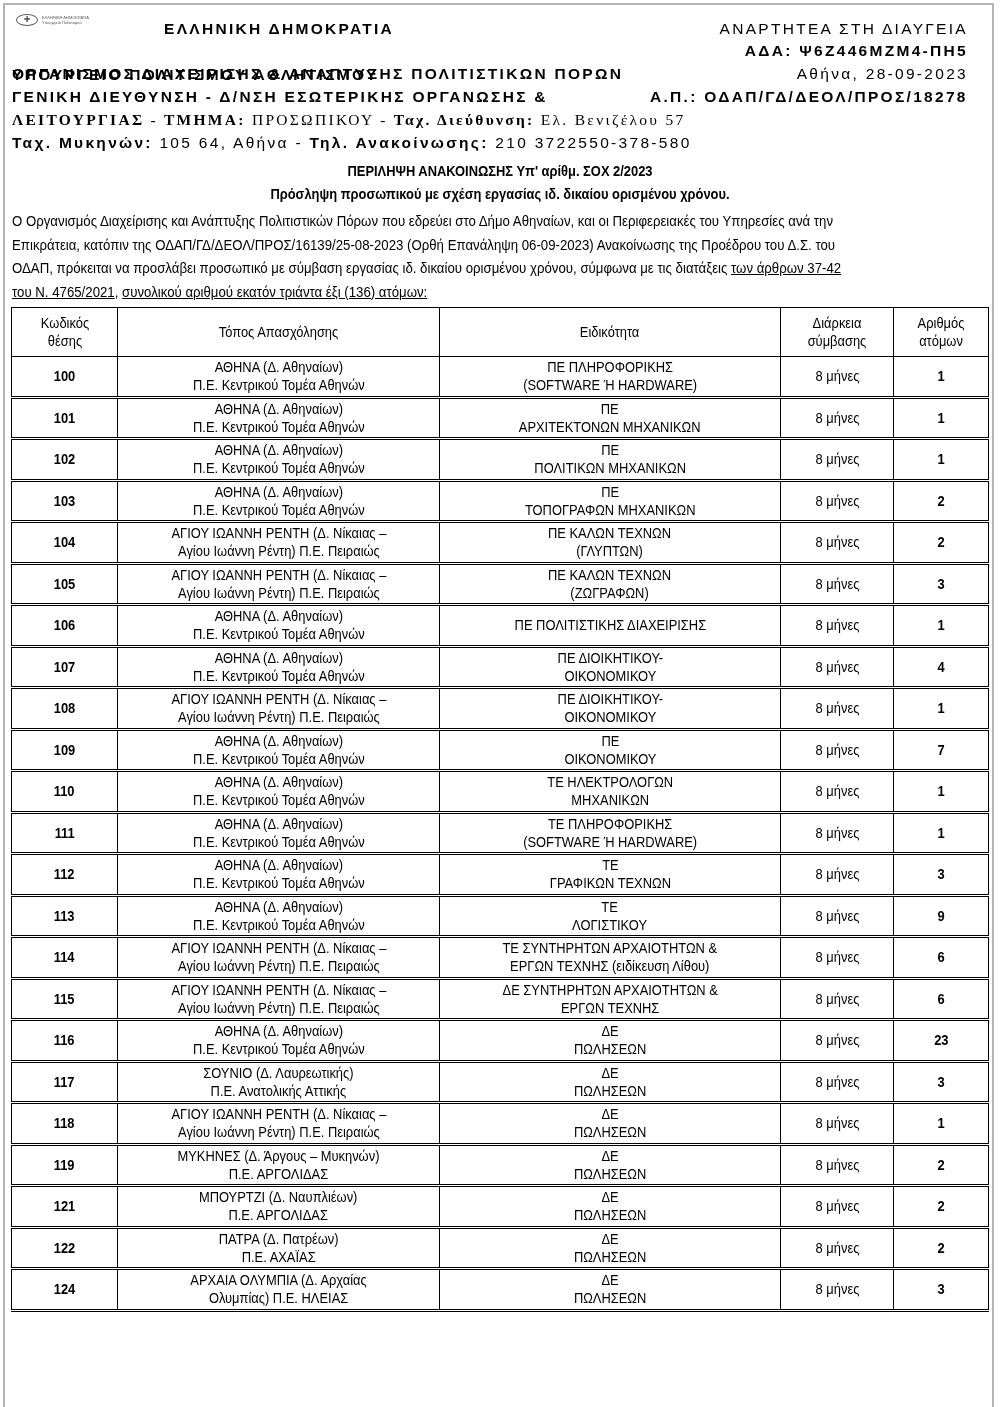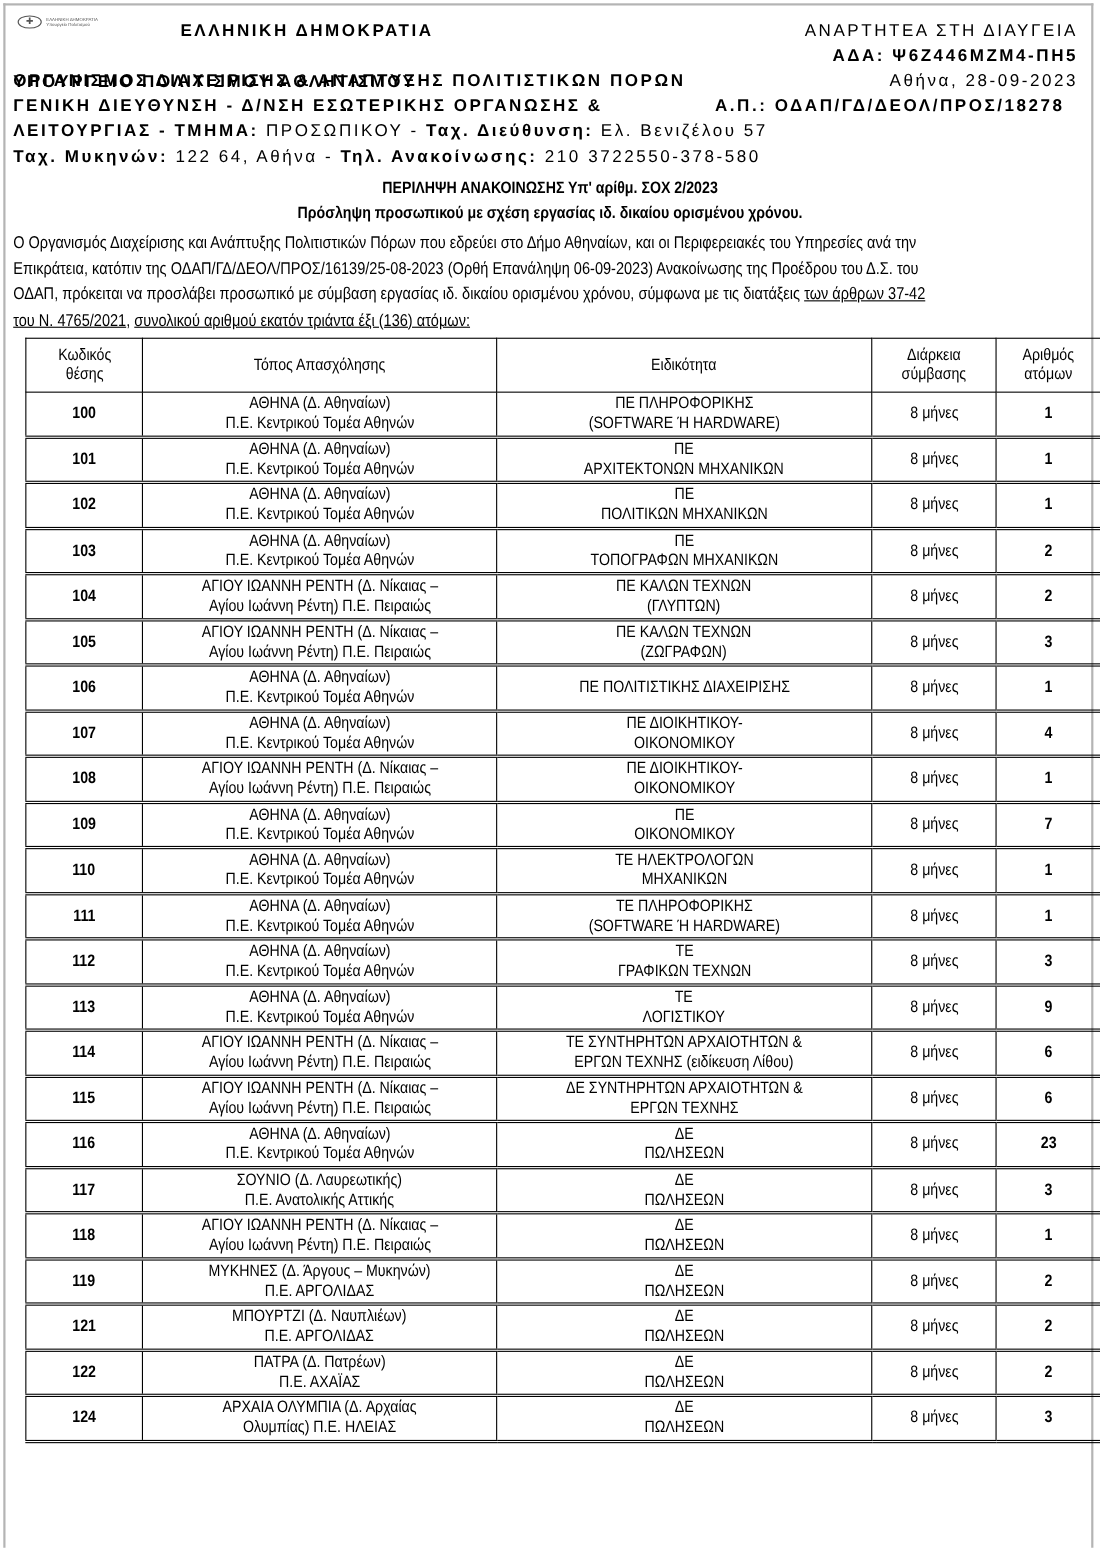--- a/index.html
+++ b/index.html
@@ -3,26 +3,26 @@
 <meta charset="utf-8">
 <style>
   html, body { margin: 0; padding: 0; background: #ffffff; }
   body { width: 1000px; height: 1407px; position: relative; overflow: hidden; font-family: "Liberation Sans", sans-serif; color: #000; }
   .page-frame { position: absolute; left: 3px; top: 3px; width: 991px; height: 1410px; border-left: 2px solid #b4b4b4; border-top: 2px solid #b4b4b4; border-right: 2px solid #b4b4b4; box-sizing: border-box; }
   .logo { position: absolute; left: 16px; top: 14px; display: flex; align-items: center; gap: 4px; }
   .logo-emblem { width: 22px; height: 12px; border: 1.5px solid #555; border-radius: 50%; display: flex; align-items: center; justify-content: center; font-size: 8px; line-height: 8px; color: #555; box-sizing: border-box; }
   .logo-text { font-size: 4px; line-height: 5px; color: #555; }
   .hdr { position: absolute; font-size: 15.5px; letter-spacing: 2.3px; white-space: nowrap; line-height: 20px; }
   .b { font-weight: bold; }
-  .r { right: 20px; text-align: right; }
+  .r { right: 32px; text-align: right; }
   .center-title { position: absolute; left: 0; width: 1000px; text-align: center; font-family: "Liberation Sans", sans-serif; font-size: 15px; font-weight: bold; line-height: 20px; transform: scaleX(0.86); transform-origin: center; }
   .intro { position: absolute; left: 12px; top: 209px; width: 1150px; font-size: 15.5px; line-height: 23.5px; transform: scaleX(0.853); transform-origin: left top; text-align: justify; }
   .intro .line { display: block; white-space: nowrap; }
   .u { text-decoration: underline; }
-  table.positions { position: absolute; left: 11px; top: 307px; width: 977px; border-collapse: collapse; table-layout: fixed; margin-left: 12px; }
+  table.positions { position: absolute; left: 11px; top: 307px; width: 977px; border-collapse: collapse; table-layout: fixed; }
   table.positions th, table.positions td { border: 1.5px solid #000; text-align: center; vertical-align: middle; padding: 0 2px; font-size: 15px; line-height: 18px; }
   table.positions th { font-weight: normal; height: 48px; }
   table.positions tr.data-row td { height: 38.5px; border-bottom: 3px double #000; }
   .cond { display: inline-block; transform: scaleX(0.86); transform-origin: center; white-space: nowrap; }
   .num { font-weight: bold; }
 </style>
 </head>
 <body>
 
 <div class="page-frame"></div>
@@ -32,25 +32,25 @@
   <div class="logo-text">
     <div>ΕΛΛΗΝΙΚΗ ΔΗΜΟΚΡΑΤΙΑ</div>
     <div>Υπουργείο Πολιτισμού</div>
   </div>
 </div>
 
 <div class="hdr b" style="left:164px; top:19px;">ΕΛΛΗΝΙΚΗ ΔΗΜΟΚΡΑΤΙΑ</div>
 <div class="hdr b" style="left:12px; top:41px;margin-top:24px;">ΥΠΟΥΡΓΕΙΟ ΠΟΛΙΤΙΣΜΟΥ ΑΘΛΗΤΙΣΜΟΥ</div>
 <div class="hdr b" style="left:12px; top:64px;">ΟΡΓΑΝΙΣΜΟΣ ΔΙΑΧΕΙΡΙΣΗΣ &amp; ΑΝΑΠΤΥΞΗΣ ΠΟΛΙΤΙΣΤΙΚΩΝ ΠΟΡΩΝ</div>
 <div class="hdr b" style="left:12px; top:87px;">ΓΕΝΙΚΗ ΔΙΕΥΘΥΝΣΗ - Δ/ΝΣΗ ΕΣΩΤΕΡΙΚΗΣ ΟΡΓΑΝΩΣΗΣ &amp;</div>
-<div class="hdr" style="left:12px; top:110px;">
+<div class="hdr" style="left:12px; top:110px;font-family:Liberation Serif, serif;">
   <span class="b">ΛΕΙΤΟΥΡΓΙΑΣ - ΤΜΗΜΑ:</span><span> ΠΡΟΣΩΠΙΚΟΥ - </span><span class="b">Ταχ. Διεύθυνση:</span><span> Ελ. Βενιζέλου 57</span>
 </div>
 <div class="hdr" style="left:12px; top:133px;">
-  <span class="b">Ταχ. Μυκηνών:</span><span> 122 64, Αθήνα - </span><span class="b">Τηλ. Ανακοίνωσης:</span><span> 210 3722550-378-580</span>
+  <span class="b">Ταχ. Μυκηνών:</span><span> 105 64, Αθήνα - </span><span class="b">Τηλ. Ανακοίνωσης:</span><span> 210 3722550-378-580</span>
 </div>
 
 <div class="hdr r" style="top:19px;">ΑΝΑΡΤΗΤΕΑ ΣΤΗ ΔΙΑΥΓΕΙΑ</div>
 <div class="hdr r b" style="top:41px;">ΑΔΑ: Ψ6Ζ446ΜΖΜ4-ΠΗ5</div>
 <div class="hdr r" style="top:64px;">Αθήνα, 28-09-2023</div>
 <div class="hdr b" style="left:650px; top:87px;">Α.Π.: ΟΔΑΠ/ΓΔ/ΔΕΟΛ/ΠΡΟΣ/18278</div>
 
 <div class="center-title" style="top:161px;">ΠΕΡΙΛΗΨΗ ΑΝΑΚΟΙΝΩΣΗΣ  Υπ' αρίθμ. ΣΟΧ 2/2023</div>
 <div class="center-title" style="top:184px;">Πρόσληψη προσωπικού με σχέση εργασίας ιδ. δικαίου ορισμένου χρόνου.</div>
 

